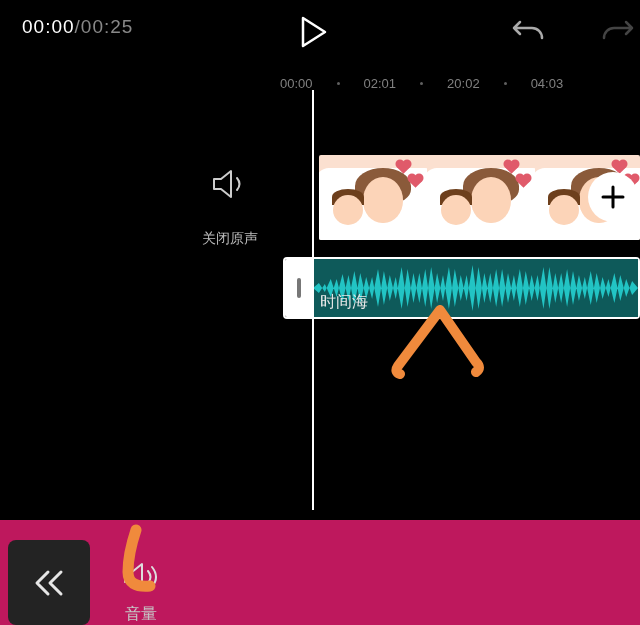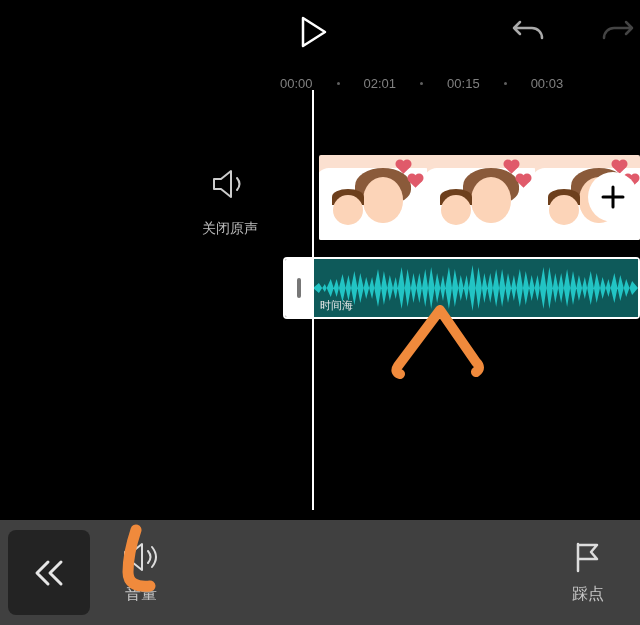--- a/index.html
+++ b/index.html
@@ -16,21 +16,21 @@
 
   
   .ruler{position:absolute;top:73px;left:280px;right:0;height:20px;display:flex;align-items:center;font-size:13px;color:#808080;}
   .ruler .tick{display:flex;align-items:center;gap:24px;margin-right:24px;}
   .ruler .dot{width:3px;height:3px;border-radius:50%;background:#606060;}
 
   
   .playhead{position:absolute;top:90px;left:312px;width:2px;height:420px;background:#fff;}
 
   .mute-block{position:absolute;top:168px;left:170px;width:120px;text-align:center;}
-  .mute-label{color:#bbb;font-size:14px;margin-top:16px;}
+  .mute-label{color:#bbb;font-size:14px;margin-top:26px;}
 
   
   .video-track{position:absolute;top:155px;left:319px;right:0;height:85px;display:flex;background:#222;border-radius:2px;overflow:hidden;}
   .clip{flex:0 0 108px;height:85px;background:#fbe0d0;position:relative;overflow:hidden;}
   .pillow{position:absolute;bottom:0;left:-6px;width:120px;height:72px;background:#fff;border-radius:12px 12px 0 0;transform:skewX(-6deg);}
   .mom-face{position:absolute;left:44px;top:22px;width:40px;height:46px;border-radius:50% 50% 48% 48%;background:#fcd4b8;}
   .mom-hair{position:absolute;left:36px;top:13px;width:56px;height:36px;border-radius:50% 50% 40% 40%;background:#8a5a3a;}
   .kid-face{position:absolute;left:14px;top:40px;width:30px;height:30px;border-radius:50%;background:#fcd4b8;}
   .kid-hair{position:absolute;left:13px;top:34px;width:32px;height:16px;border-radius:50% 50% 0 0;background:#6d3f1c;}
   .heart{position:absolute;width:9px;height:9px;background:#e05a6a;transform:rotate(45deg);}
@@ -38,36 +38,39 @@
   .heart::before{top:-5px;left:0;}
   .heart::after{top:0;left:-5px;}
   .plus-btn{position:absolute;top:172px;right:2px;width:50px;height:50px;border-radius:50%;background:#fff;display:flex;align-items:center;justify-content:center;z-index:5;}
 
   
   .audio-track{position:absolute;top:257px;left:283px;right:0;height:62px;background:#2b2b2b;border:2px solid #fff;border-radius:4px;display:flex;align-items:center;}
   .audio-handle{width:28px;height:100%;background:#fff;border-radius:2px 0 0 2px;display:flex;align-items:center;justify-content:center;}
   .audio-handle .grip{width:4px;height:20px;background:#777;border-radius:2px;}
   .wave{flex:1;height:100%;position:relative;overflow:hidden;}
   .wave svg{position:absolute;inset:0;width:100%;height:100%;}
-  .audio-label{position:absolute;left:4px;bottom:3px;font-size:11px;color:#e8e8e8;padding:1px 3px;z-index:2;font-family:Liberation Serif, serif;}
+  .audio-label{position:absolute;left:4px;bottom:3px;font-size:16px;color:#e8e8e8;padding:1px 3px;z-index:2;font-family:Liberation Serif, serif;}
 
   
   .anno{position:absolute;pointer-events:none;z-index:10;}
 
   
-  .toolbar{position:absolute;bottom:0;left:0;right:0;height:105px;background:#404040;display:flex;align-items:center;}
+  .toolbar{position:absolute;bottom:0;left:0;right:0;height:105px;background:#be185d;display:flex;align-items:flex-end;}
   .back-btn{width:82px;height:85px;margin:0 5px 0 8px;background:#232323;border-radius:8px;display:flex;align-items:center;justify-content:center;}
   .tools{flex:1;display:flex;justify-content:space-between;padding-right:6px;}
   .tool{width:92px;display:flex;flex-direction:column;align-items:center;gap:10px;color:#c6c6c6;}
   .tool-label{font-size:16px;}
 </style>
 </head>
 <body>
 
 <div class="top">
+  <div class="timecode">
+    <span class="tc-cur">00:00</span><span class="tc-dur">/</span><span class="tc-dur">00:25</span>
+  </div>
   <div class="play">
     <svg width="28" height="32" viewBox="0 0 28 32">
       <path d="M3 2 L25 16 L3 30 Z" fill="none" stroke="#fff" stroke-width="2.5" stroke-linejoin="round"></path>
     </svg>
   </div>
   <div class="undo">
     <svg width="34" height="26" viewBox="0 0 34 26">
       <path d="M8 6 L2 12 L8 18 M2 12 H20 A10 10 0 0 1 30 22" fill="none" stroke="#aaa" stroke-width="2.5" stroke-linecap="round" stroke-linejoin="round"></path>
     </svg>
   </div>
@@ -82,26 +85,26 @@
   <span>00:00</span>
   <span class="tick">
       <span></span>
       <span class="dot"></span>
     </span>
   <span>02:01</span>
   <span class="tick">
       <span></span>
       <span class="dot"></span>
     </span>
-  <span>00:15</span>
+  <span>20:02</span>
   <span class="tick">
       <span></span>
       <span class="dot"></span>
     </span>
-  <span>00:03</span>
+  <span>04:03</span>
 </div>
 
 <div class="mute-block">
   <svg width="38" height="32" viewBox="0 0 38 32">
     <path d="M3 11 H10 L20 3 V29 L10 21 H3 Z" fill="none" stroke="#ccc" stroke-width="2" stroke-linejoin="round"></path>
     <path d="M26 10 Q31 16 26 22" fill="none" stroke="#ccc" stroke-width="2" stroke-linecap="round"></path>
   </svg>
   <div class="mute-label">关闭原声</div>
 </div>
 
@@ -176,24 +179,18 @@
     </svg>
   </div>
   <div class="tools">
     <div class="tool">
       <svg width="40" height="34" viewBox="0 0 40 34">
         <path d="M4 12 H11 L21 4 V30 L11 22 H4 Z" fill="none" stroke="#ddd" stroke-width="2" stroke-linejoin="round"></path>
         <path d="M27 11 Q32 17 27 23 M31 7 Q39 17 31 27" fill="none" stroke="#ddd" stroke-width="2" stroke-linecap="round"></path>
       </svg>
       <span class="tool-label">音量</span>
     </div>
-    <div class="tool">
-      <svg width="32" height="34" viewBox="0 0 32 34">
-        <path d="M6 4 V31 M6 5 H25 L19 12 L25 19 H6" fill="none" stroke="#ddd" stroke-width="2.5" stroke-linejoin="round" stroke-linecap="round"></path>
-      </svg>
-      <span class="tool-label">踩点</span>
-    </div>
   </div>
 </div>
 
 <svg class="anno" style="bottom:21px;left:98px;" width="80" height="80">
   <path d="M38 6 Q30 30 30 48 Q30 64 52 62" stroke="#f08a3c" stroke-width="11" stroke-linecap="round" fill="none"></path>
 </svg>
 
 </body></html>

